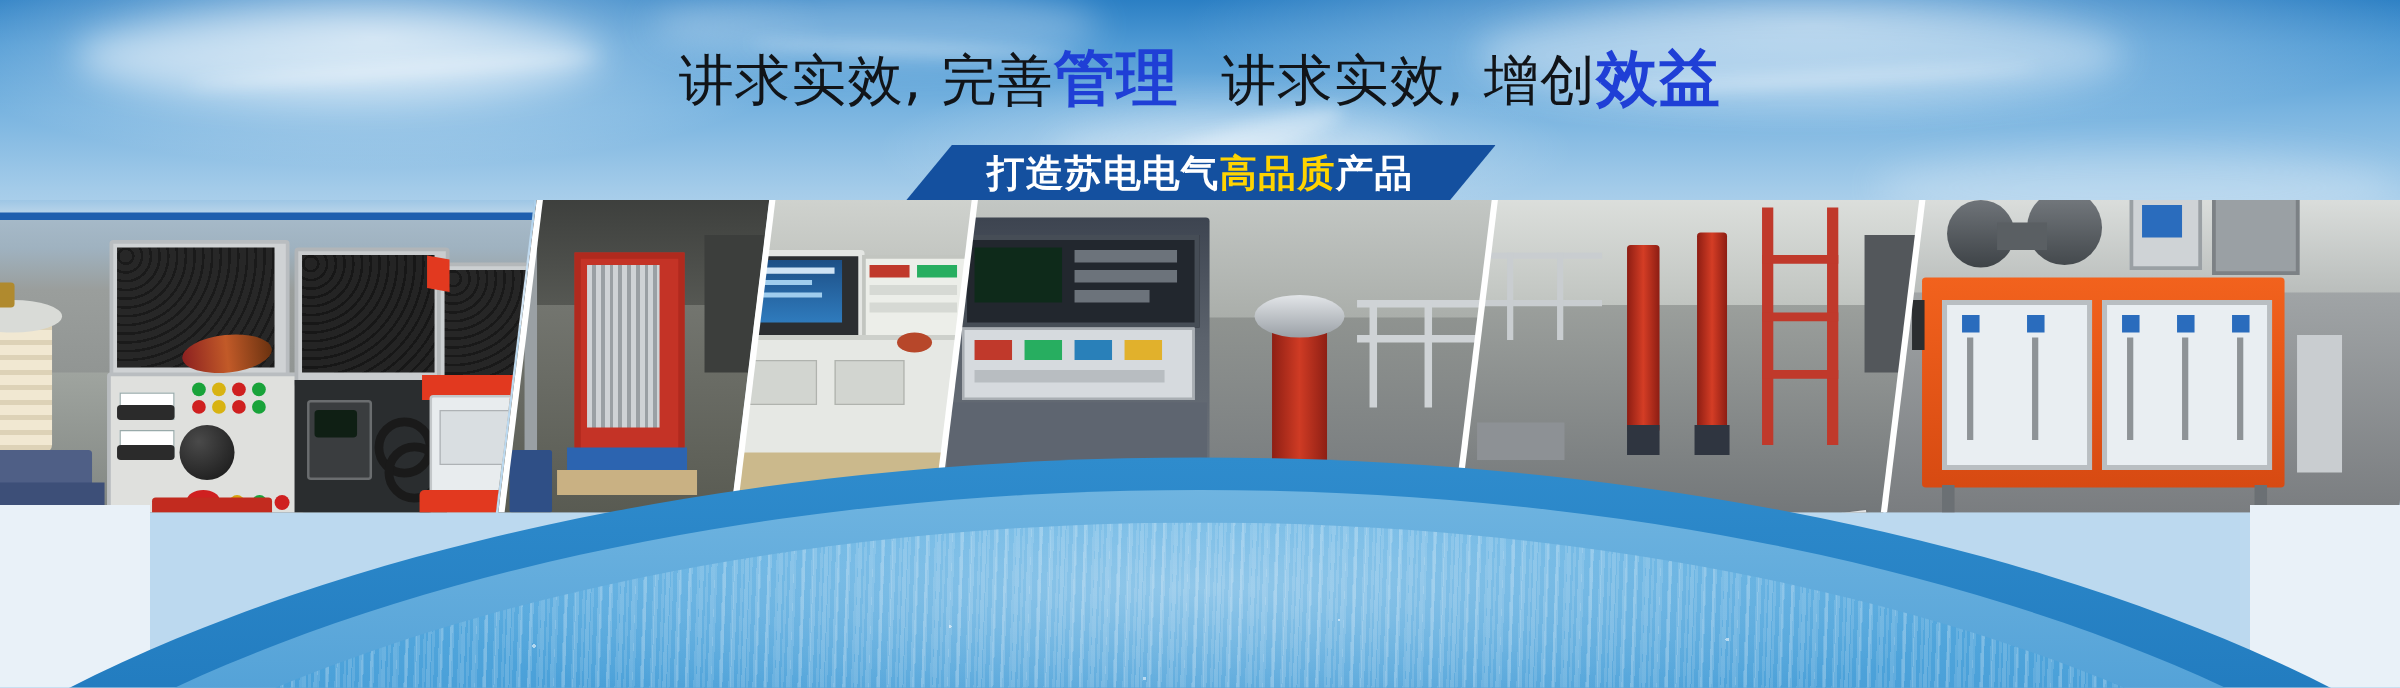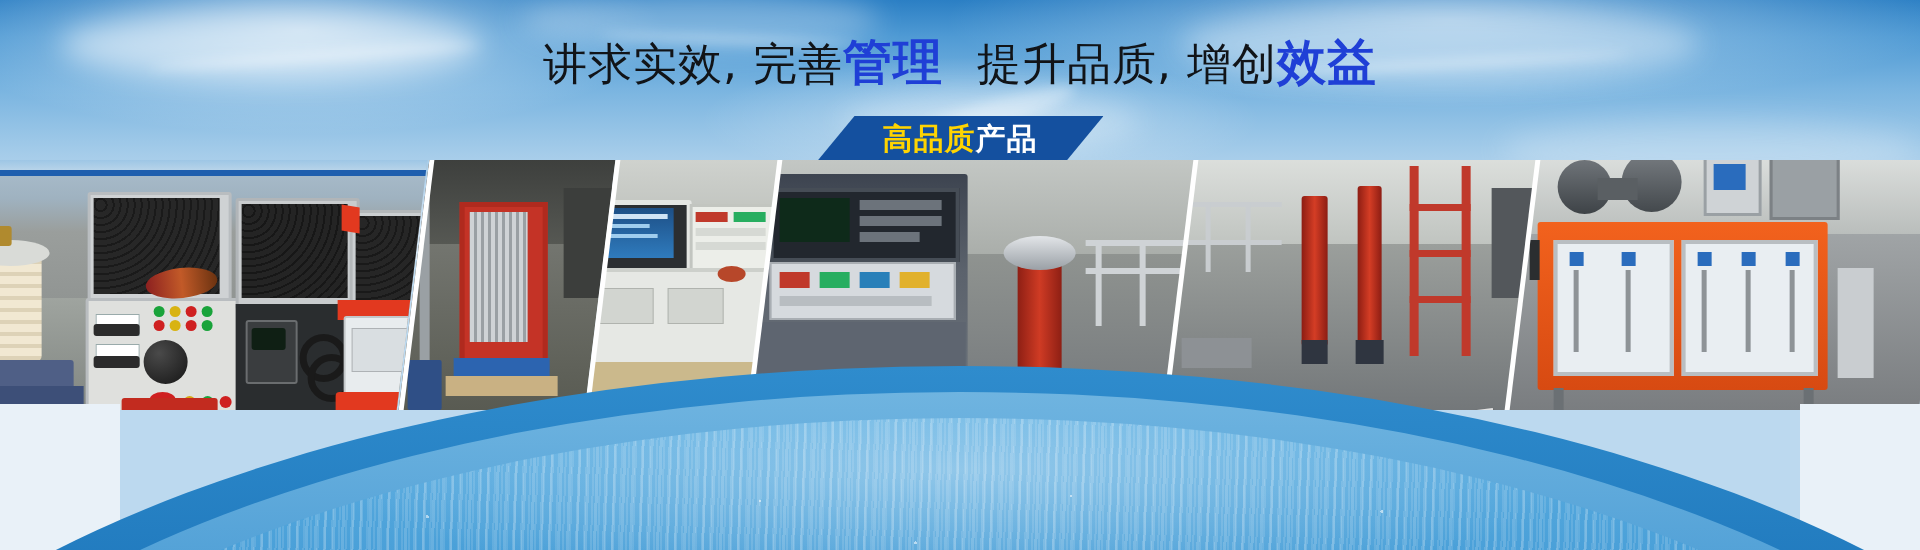--- a/index.html
+++ b/index.html
@@ -160,25 +160,26 @@
     <div class="cloud c4"></div>
     <div class="cloud c5"></div>
     <div class="streak s1"></div>
     <div class="streak s2"></div>
     <div class="streak s3"></div>
     <div class="streak s4"></div>
     <div class="streak s5"></div>
   </div>
 
   <div class="headline">
-    <span class="dark">讲求实效, 完善</span><span class="accent">管理</span><span class="gap"></span><span class="dark">提升品质, 增创</span><span class="accent">效益</span>
+    <span class="dark">讲求实效, 完善</span><span class="accent">管理</span><span class="gap"></span><span class="dark">讲求实效, 增创</span><span class="accent">效益</span>
   </div>
 
   <div class="ribbon-wrap">
     <div class="ribbon">
+      <span class="w">打造苏电电气</span>
         <span class="y">高品质</span>
         <span class="w">产品</span>
     </div>
   </div>
 
   <div class="strip">
 
     <div class="panel p1">
       <div class="inner">
         <div class="ph ph1">

